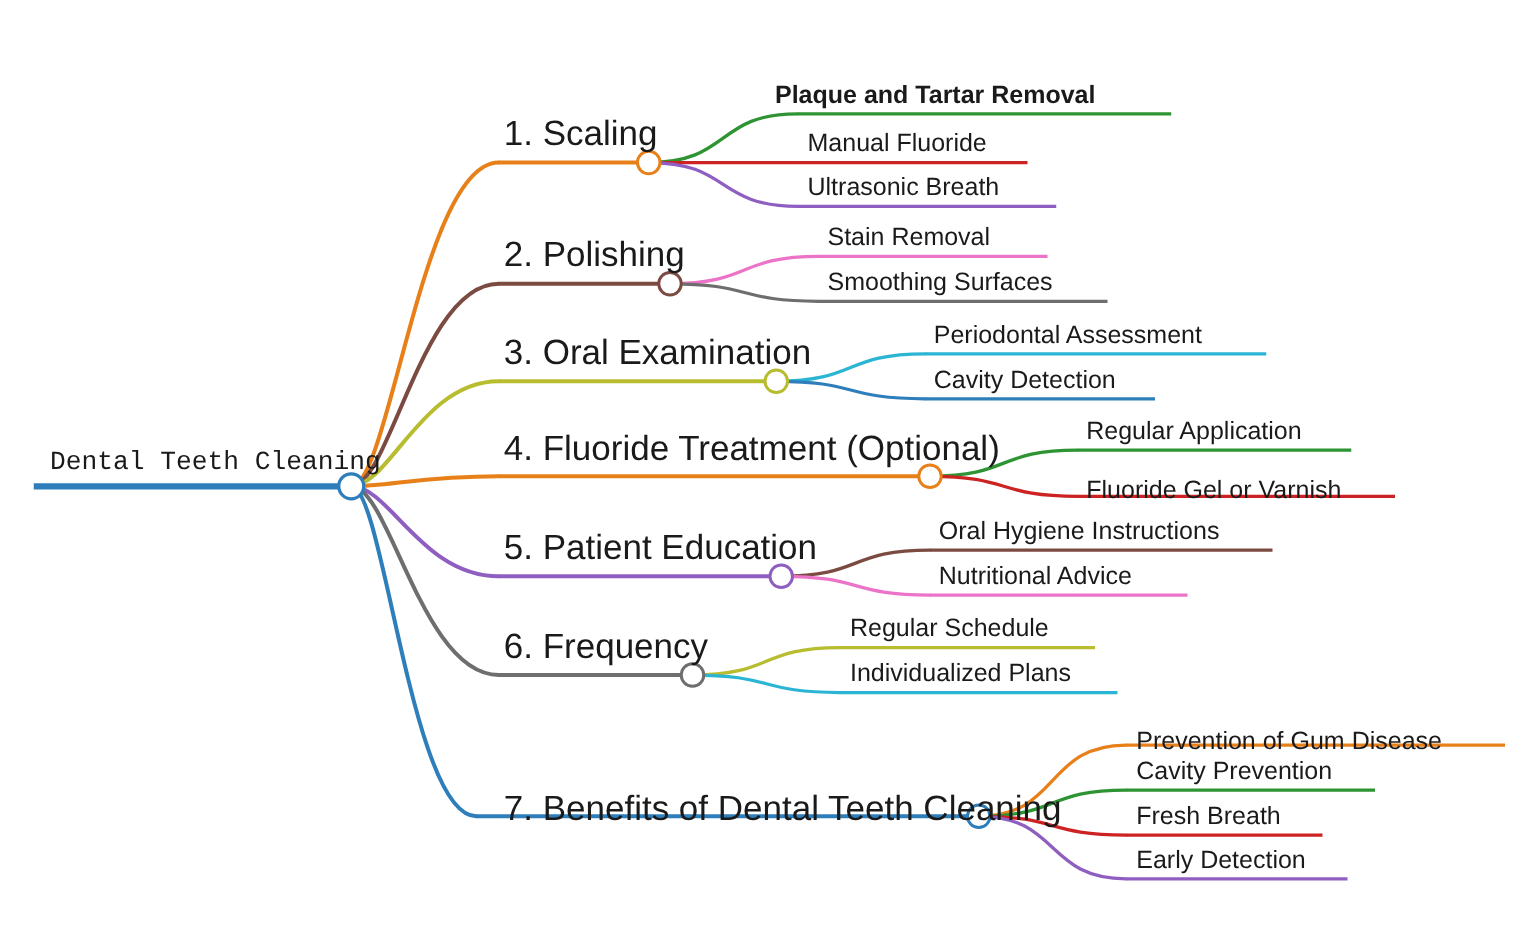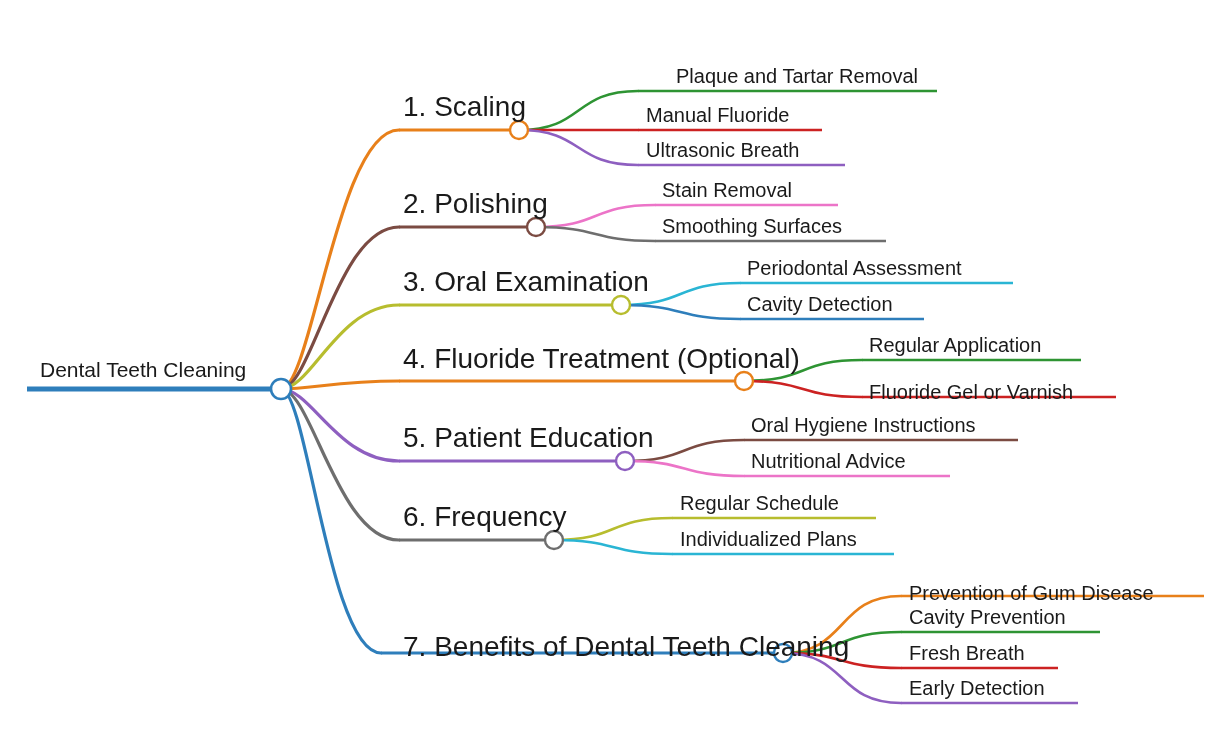--- a/index.html
+++ b/index.html
@@ -1,21 +1,21 @@
 <!DOCTYPE html>
 <html><head>
 <meta charset="utf-8">
 <style>
   html,body{margin:0;padding:0;background:#ffffff;}
   body{width:1229px;height:741px;position:relative;overflow:hidden;
        font-family:"Liberation Sans","DejaVu Sans",sans-serif;}
   #mindmap{position:absolute;left:0;top:0;width:1229px;height:741px;}
   .node-label{position:absolute;white-space:nowrap;color:#1a1a1a;
               transform:translateY(-100%);}
-  .root-label{font-size:21px;}
+  .root-label{font-size:21px;font-family:Liberation Mono, monospace;}
   .l1-label{font-size:28px;}
   .l2-label{font-size:20px;}
   svg{display:block;}
   svg path{fill:none;stroke-linecap:round;stroke-linejoin:round;}
   .underline{stroke-linecap:butt;}
   circle.node-dot{fill:#ffffff;}
 </style>
 </head>
 <body>
 
@@ -73,21 +73,21 @@
       <path d="M 783 653 C 847.9 653, 836.1 632, 901 632" stroke="#2e9433" stroke-width="2.6"></path>
       <path d="M 901 632 L 1100 632" stroke="#2e9433" stroke-width="2.6" class="underline"></path>
       <path d="M 783 653 C 847.9 653, 836.1 668, 901 668" stroke="#cc2222" stroke-width="2.6"></path>
       <path d="M 901 668 L 1058 668" stroke="#cc2222" stroke-width="2.6" class="underline"></path>
       <path d="M 783 653 C 847.9 653, 836.1 703, 901 703" stroke="#8e5fc0" stroke-width="2.6"></path>
       <path d="M 901 703 L 1078 703" stroke="#8e5fc0" stroke-width="2.6" class="underline"></path>
       <circle cx="783" cy="653" r="9" stroke="#2e7ebb" stroke-width="2.4" class="node-dot"></circle>
       <circle cx="281" cy="389" r="10" stroke="#2e7ebb" stroke-width="2.6" class="node-dot"></circle>
     </svg>
   <div id="labels">
-      <div class="node-label l2-label" style="left: 676px; top: 88px;">Plaque and Tartar Removal</div>
+      <div class="node-label l2-label" style="left: 620px; top: 88px; font-weight: bold;">Plaque and Tartar Removal</div>
       <div class="node-label l2-label" style="left: 646px; top: 127px;">Manual Fluoride</div>
       <div class="node-label l2-label" style="left: 646px; top: 162px;">Ultrasonic Breath</div>
       <div class="node-label l1-label" style="left: 403px; top: 123px;">1. Scaling</div>
       <div class="node-label l2-label" style="left: 662px; top: 202px;">Stain Removal</div>
       <div class="node-label l2-label" style="left: 662px; top: 238px;">Smoothing Surfaces</div>
       <div class="node-label l1-label" style="left: 403px; top: 220px;">2. Polishing</div>
       <div class="node-label l2-label" style="left: 747px; top: 280px;">Periodontal Assessment</div>
       <div class="node-label l2-label" style="left: 747px; top: 316px;">Cavity Detection</div>
       <div class="node-label l1-label" style="left: 403px; top: 298px;">3. Oral Examination</div>
       <div class="node-label l2-label" style="left: 869px; top: 357px;">Regular Application</div>

